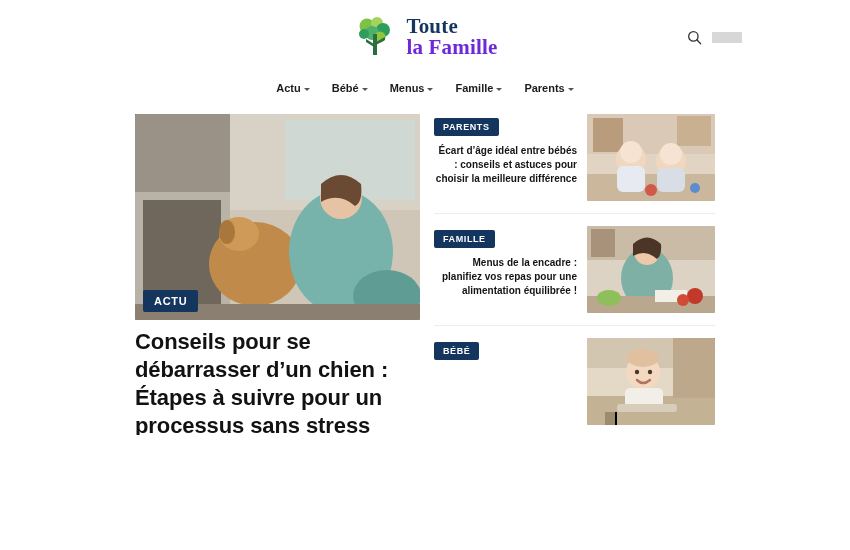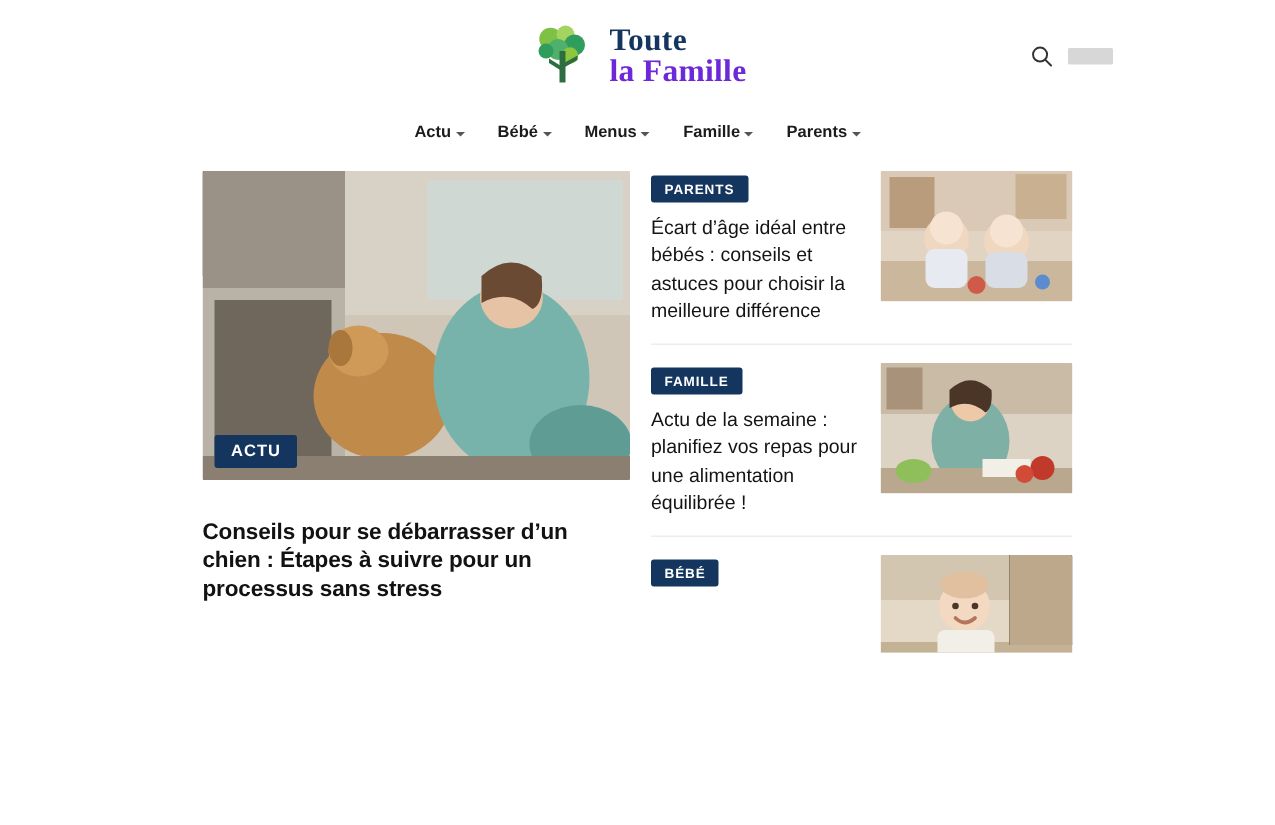--- a/index.html
+++ b/index.html
@@ -114,22 +114,22 @@
     left: 8px; bottom: 8px;
     background: #14355e;
     color: #fff;
     font-size: 11px;
     font-weight: 700;
     letter-spacing: .7px;
     padding: 5px 11px;
     border-radius: 2px;
   }
   .hero-title {
-    margin-top: 25px;
-    font-size: 15px;
+    margin-top: 8px;
+    font-size: 22px;
     line-height: 1.28;
     font-weight: 700;
     color: #121212;
     letter-spacing: -.1px;
   }
   .hero-excerpt {
     margin-top: 9px;
     font-size: 10.5px;
     line-height: 1.5;
     color: #4c4c4c;
@@ -154,24 +154,25 @@
     background: #14355e;
     color: #fff;
     font-size: 9px;
     font-weight: 700;
     letter-spacing: .6px;
     padding: 4px 9px;
     border-radius: 2px;
     margin-bottom: 8px;
   }
   .side-title {
-    font-size: 13px;
+    font-size: 10px;
     line-height: 1.42;
-    font-weight: 400;
+    font-weight: 700;
     color: #141414;
+    text-align: right;
   }
   .side-img {
     width: 128px; height: 87px;
     overflow: hidden;
     border-radius: 1px;
     flex: 0 0 128px;
   }
   .ph { width: 100%; height: 100%; display: block; }
   
   .section {
@@ -313,21 +314,21 @@
               <rect x="70" y="54" width="28" height="24" rx="6" fill="#d9dde6"></rect>
               <circle cx="64" cy="76" r="6" fill="#cf5a4a"></circle>
               <circle cx="108" cy="74" r="5" fill="#5a8ccf"></circle>
             </svg>
           </div>
         </div>
 
         <div class="side-item">
           <div class="side-text">
             <span class="badge">FAMILLE</span>
-            <div class="side-title">Actu de la semaine : planifiez vos repas pour une alimentation équilibrée !</div>
+            <div class="side-title">Menus de la encadre : planifiez vos repas pour une alimentation équilibrée !</div>
           </div>
           <div class="side-img">
             <svg class="ph" viewBox="0 0 128 87" preserveAspectRatio="none">
               <rect width="128" height="87" fill="#dcd3c4"></rect>
               <rect x="0" y="0" width="128" height="34" fill="#c9bba6"></rect>
               <rect x="4" y="3" width="24" height="28" fill="#a8937a"></rect>
               <ellipse cx="60" cy="52" rx="26" ry="30" fill="#7fb0a6"></ellipse>
               <circle cx="60" cy="26" r="13" fill="#edc9a8"></circle>
               <path d="M46 18 q14 -13 28 0 q1 12 -4 15 q-11 -10 -24 -3 Z" fill="#4a3527"></path>
               <rect x="0" y="70" width="128" height="17" fill="#b9a88e"></rect>

